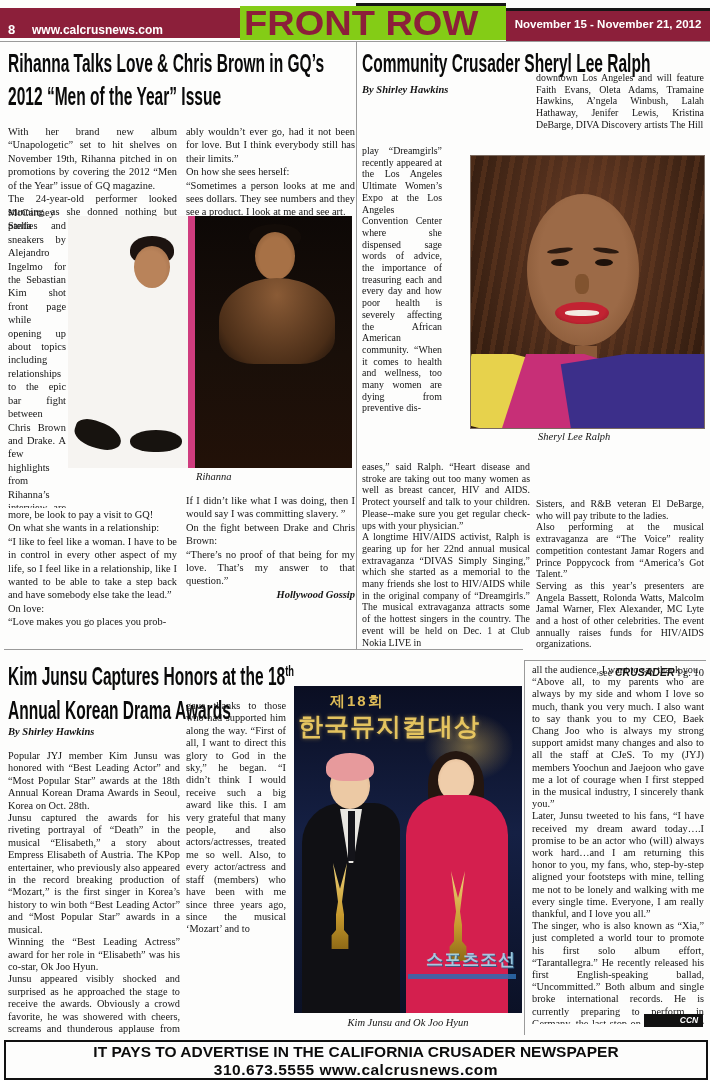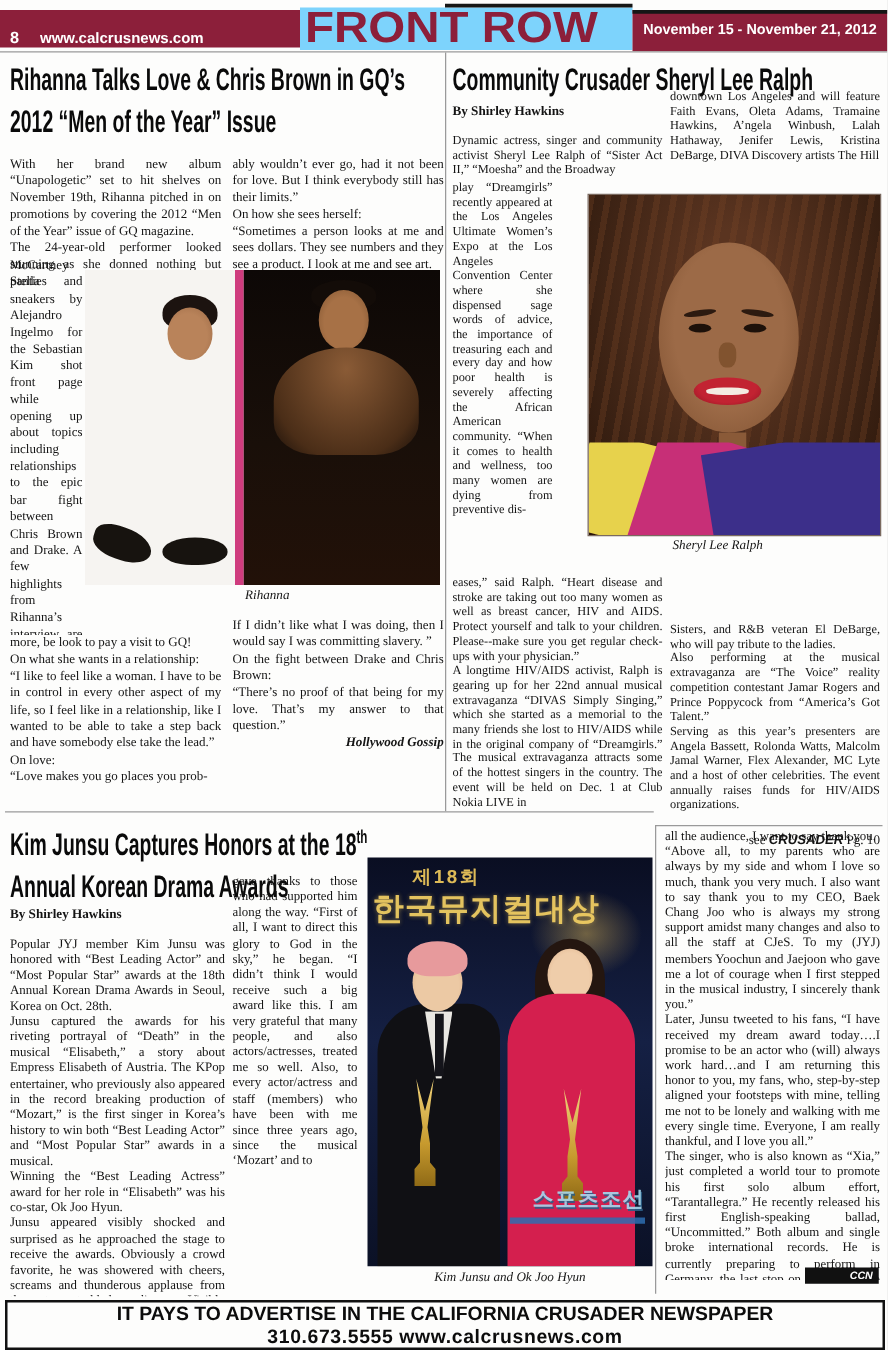--- a/index.html
+++ b/index.html
@@ -3,21 +3,21 @@
 <meta charset="utf-8">
 <style>
   html,body{margin:0;padding:0;background:#e8e8e8;}
   .page{position:relative;width:710px;height:1080px;background:#fdfdfc;overflow:hidden;
         font-family:"Liberation Serif",serif;color:#141414;}
   .abs{position:absolute;}
 
   
   .hdr-bar{background:#8C1F3A;}
   .hdr-left{left:0;top:8px;width:240px;height:30px;}
-  .hdr-center{left:240px;top:6px;width:266px;height:34px;background:#7dd3fc;}
+  .hdr-center{left:240px;top:6px;width:266px;height:34px;background:#84cc16;}
   .hdr-right{left:506px;top:8px;width:204px;height:30px;border-top:3px solid #161616;}
   .pagenum{left:8px;top:14px;color:#fff;font-family:"Liberation Sans",sans-serif;
            font-weight:bold;font-size:13px;}
   .siteurl{left:32px;top:15px;color:#fff;font-family:"Liberation Sans",sans-serif;
            font-weight:bold;font-size:12px;}
   .masthead{left:4px;top:1px;color:#8C1F3A;font-family:"Liberation Sans",sans-serif;
             font-weight:bold;font-size:38px;line-height:34px;white-space:nowrap;
             transform:scale(1.0,0.92);transform-origin:left top;letter-spacing:0px;}
   .daterange{width:100%;text-align:center;top:7px;color:#fff;
              font-family:"Liberation Sans",sans-serif;font-weight:bold;font-size:11.5px;}
@@ -25,21 +25,21 @@
   .hdr-topline{left:356px;top:3px;width:150px;height:3px;background:#161616;}
 
   
   .v-rule,.h-rule{background:#9a9a9a;}
 
   
   .headline{font-family:"Liberation Sans",sans-serif;font-weight:bold;color:#0a0a0a;
             font-size:18.5px;line-height:25px;transform:scale(0.84,1.35);
             transform-origin:left top;}
   .headline div{white-space:nowrap;}
-  .byline{font-weight:bold;font-size:10.5px;}
+  .byline{font-style:italic;font-weight:bold;font-size:10.5px;}
   .bodytext{text-align:justify;}
   .bodytext p{margin:0;}
   .rih-t{font-size:10.4px;line-height:13.4px;}
   .sh-t{font-size:9.9px;line-height:11.7px;}
   .ju1-t{font-size:10.3px;line-height:12.4px;}
   .ju3-t{font-size:10.3px;line-height:12.2px;}
   .caption{font-style:italic;font-size:10.5px;}
   .sig{font-style:italic;font-weight:bold;text-align:right;font-size:10.5px;margin-top:6px;}
   .see-line{font-size:10.5px;text-align:right;}
   .see-ref{font-family:"Liberation Sans",sans-serif;font-weight:bold;font-style:italic;}
@@ -215,23 +215,20 @@
     <p>On the fight between Drake and Chris Brown:</p>
     <p>“There’s no proof of that being for my love. That’s my answer to that question.”</p>
     <p class="sig">Hollywood Gossip</p>
   </div>
 
   <div class="abs headline" style="left:362px;top:46px;width:346px;">
     <div>Community Crusader Sheryl Lee Ralph</div>
   </div>
   <div class="abs byline" style="left:362px;top:84px;">By Shirley Hawkins</div>
 
-  <div class="abs bodytext sh-t" style="left:362px;top:107px;width:168px;">
-    <p>Dynamic actress, singer and community activist Sheryl Lee Ralph of “Sister Act II,” “Moesha” and the Broadway</p>
-  </div>
   <div class="abs bodytext sh-t" style="left:362px;top:145px;width:80px;height:314px;overflow:hidden;">
     <p>play “Dreamgirls” recently appeared at the Los Angeles Ultimate Women’s Expo at the Los Angeles Convention Center where she dispensed sage words of advice, the importance of treasuring each and every day and how poor health is severely affecting the African American community. “When it comes to health and wellness, too many women are dying from preventive dis-</p>
   </div>
   <div class="abs bodytext sh-t" style="left:362px;top:461px;width:168px;height:188px;overflow:hidden;">
     <p>eases,” said Ralph.  “Heart disease and stroke are taking out too many women as well as breast cancer, HIV and AIDS. Protect yourself and talk to your children. Please--make sure you get regular check-ups with your physician.”</p>
     <p>A longtime HIV/AIDS activist, Ralph is gearing up for her 22nd annual musical extravaganza “DIVAS Simply Singing,” which she started as a memorial to the many friends she lost to HIV/AIDS while in the original company of “Dreamgirls.” The musical extravaganza attracts some of the hottest singers in the country. The event will be held on Dec. 1 at Club Nokia LIVE in</p>
   </div>
 
   <div class="abs bodytext sh-t" style="left:536px;top:72px;width:168px;height:78px;overflow:hidden;">
     <p>downtown Los Angeles and will feature Faith Evans, Oleta Adams, Tramaine Hawkins, A’ngela Winbush, Lalah Hathaway, Jenifer Lewis, Kristina DeBarge, DIVA Discovery artists The Hill</p>

